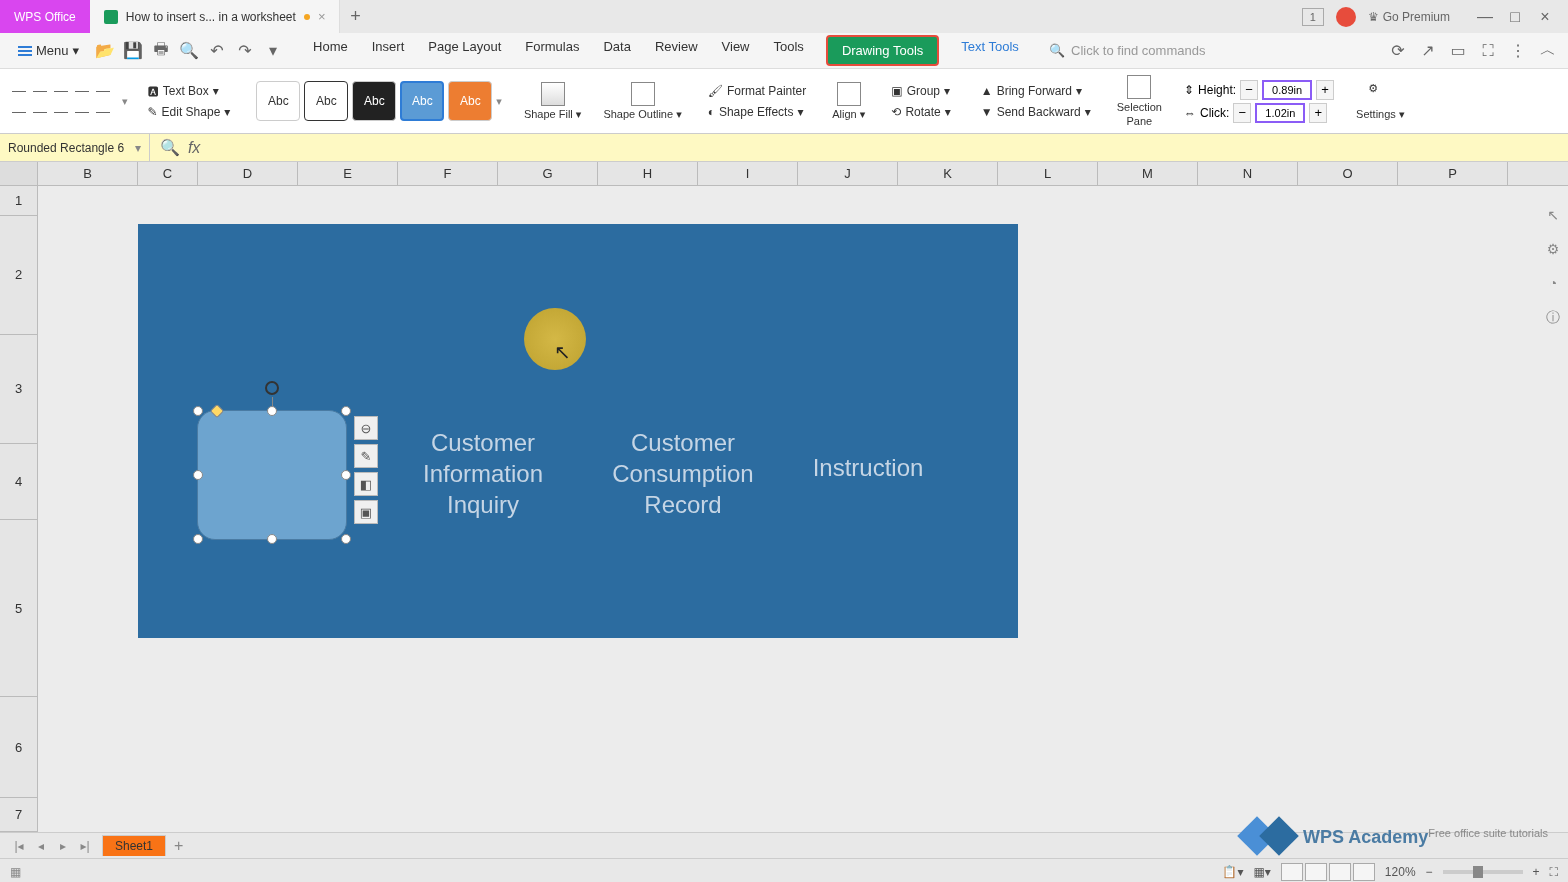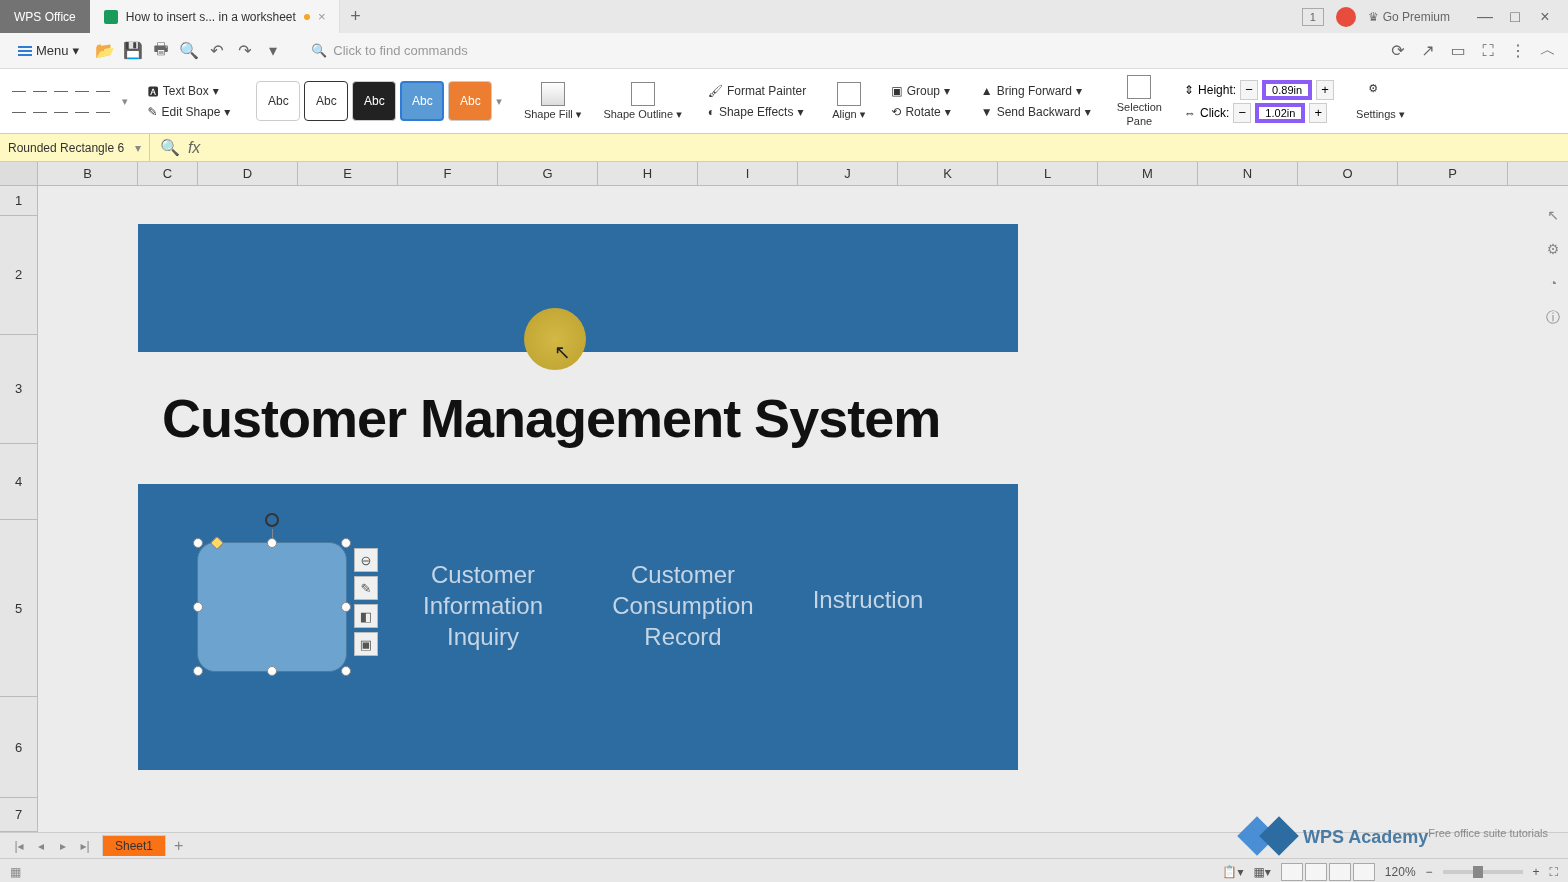--- a/index.html
+++ b/index.html
@@ -1,20 +1,20 @@
 <!DOCTYPE html>
 <html><head>
 <meta charset="utf-8">
 <style>
 * { margin: 0; padding: 0; box-sizing: border-box; font-family: -apple-system, BlinkMacSystemFont, "Segoe UI", Arial, sans-serif; }
 body { background: #e8e8e8; width: 1568px; height: 882px; overflow: hidden; position: relative; }
 
 
 .titlebar { height: 33px; background: #e8e8e8; display: flex; align-items: center; }
-.app-tab { background: #737373; color: #fff; padding: 0 14px; height: 33px; display: flex; align-items: center; font-size: 12px; }
+.app-tab { background: #d946ef; color: #fff; padding: 0 14px; height: 33px; display: flex; align-items: center; font-size: 12px; }
 .doc-tab { background: #f5f5f5; padding: 12px 14px; height: 33px; display: flex; align-items: center; font-size: 12px; color: #333; gap: 8px; border-right: 1px solid #ddd; }
 .doc-tab .xls-icon { width: 14px; height: 14px; background: #1a9b5b; border-radius: 2px; display: inline-block; }
 .doc-tab .dot { width: 6px; height: 6px; background: #f5a623; border-radius: 50%; }
 .doc-tab .close-x { color: #999; cursor: pointer; font-size: 13px; }
 .new-tab { width: 30px; height: 33px; display: flex; align-items: center; justify-content: center; color: #666; font-size: 18px; cursor: pointer; }
 .titlebar-right { margin-left: auto; display: flex; align-items: center; gap: 12px; padding-right: 10px; }
 .tb-icon { width: 18px; height: 18px; display: flex; align-items: center; justify-content: center; color: #666; font-size: 13px; }
 .avatar { width: 20px; height: 20px; background: #e74c3c; border-radius: 50%; }
 .premium { display: flex; align-items: center; gap: 4px; color: #666; font-size: 12px; }
 .wincontrols { display: flex; gap: 4px; margin-left: 10px; }
@@ -43,21 +43,21 @@
 .rib-btn { display: flex; align-items: center; gap: 4px; font-size: 12px; color: #333; cursor: pointer; padding: 2px 4px; }
 .style-box { width: 44px; height: 40px; border: 1px solid #ccc; border-radius: 4px; display: flex; align-items: center; justify-content: center; font-size: 12px; cursor: pointer; }
 .style-box.s1 { background: #fff; color: #333; }
 .style-box.s2 { background: #fff; color: #333; border-color: #333; }
 .style-box.s3 { background: #222; color: #fff; }
 .style-box.s4 { background: #5b9bd5; color: #fff; border: 2px solid #2e7cd6; }
 .style-box.s5 { background: #ed7d31; color: #fff; }
 .rib-vert { display: flex; flex-direction: column; align-items: center; gap: 2px; font-size: 11px; color: #333; cursor: pointer; padding: 0 6px; }
 .rib-vert .ico { width: 24px; height: 24px; border: 1px solid #888; background: #fff; }
 .size-row { display: flex; align-items: center; gap: 4px; font-size: 12px; }
-.size-input { width: 50px; height: 20px; border: 4px solid #8b5cf6; text-align: center; font-size: 11px; }
+.size-input { width: 50px; height: 20px; border: 2px solid #8b5cf6; text-align: center; font-size: 11px; }
 .size-btn { width: 18px; height: 20px; border: 1px solid #ccc; background: #f5f5f5; display: flex; align-items: center; justify-content: center; cursor: pointer; font-size: 13px; }
 
 
 .formula-row { height: 28px; background: #fef9c3; display: flex; align-items: center; border-bottom: 1px solid #ccc; }
 .name-box { width: 150px; padding: 0 8px; font-size: 12px; color: #333; border-right: 1px solid #ccc; height: 100%; display: flex; align-items: center; justify-content: space-between; }
 .fx-area { display: flex; align-items: center; gap: 8px; padding: 0 10px; }
 
 
 .grid-area { position: relative; background: #eaeaea; height: 670px; }
 .col-headers { display: flex; height: 24px; background: #e5e5e5; border-bottom: 1px solid #bbb; }
@@ -146,20 +146,32 @@
     <span>Menu</span>
     <span>▾</span>
   </div>
   <div class="qat-icon">📂</div>
   <div class="qat-icon">💾</div>
   <div class="qat-icon">🖶</div>
   <div class="qat-icon">🔍</div>
   <div class="qat-icon">↶</div>
   <div class="qat-icon">↷</div>
   <div class="qat-icon">▾</div>
+  <div class="tabs">
+    <div class="tab">Home</div>
+    <div class="tab">Insert</div>
+    <div class="tab">Page Layout</div>
+    <div class="tab">Formulas</div>
+    <div class="tab">Data</div>
+    <div class="tab">Review</div>
+    <div class="tab">View</div>
+    <div class="tab">Tools</div>
+    <div class="tab active">Drawing Tools</div>
+    <div class="tab blue">Text Tools</div>
+  </div>
   <div class="search-box">
     <span>🔍</span>
     <span>Click to find commands</span>
   </div>
   <div class="menubar-right">
     <div class="qat-icon">⟳</div>
     <div class="qat-icon">↗</div>
     <div class="qat-icon">▭</div>
     <div class="qat-icon">⛶</div>
     <div class="qat-icon">⋮</div>
@@ -291,23 +303,20 @@
       <div class="row-h" style="height:140px">2</div>
       <div class="row-h" style="height:130px">3</div>
       <div class="row-h" style="height:90px">4</div>
       <div class="row-h" style="height:210px">5</div>
       <div class="row-h" style="height:120px">6</div>
       <div class="row-h" style="height:40px">7</div>
     </div>
     <div class="cells">
       <div class="ws-panel">
         <div class="blue-top"></div>
-        <div class="white-band">
-          <h1>Customer Management System</h1>
-        </div>
         <div class="blue-bottom">
           <div class="sel-shape">
             <div class="rot-handle"></div>
             <div class="handle" style="left:-5px;top:-5px"></div>
             <div class="handle yellow" style="left:14px;top:-5px"></div>
             <div class="handle" style="left:50%;top:-5px;transform:translateX(-50%)"></div>
             <div class="handle" style="right:-5px;top:-5px"></div>
             <div class="handle" style="left:-5px;top:50%;transform:translateY(-50%)"></div>
             <div class="handle" style="right:-5px;top:50%;transform:translateY(-50%)"></div>
             <div class="handle" style="left:-5px;bottom:-5px"></div>

